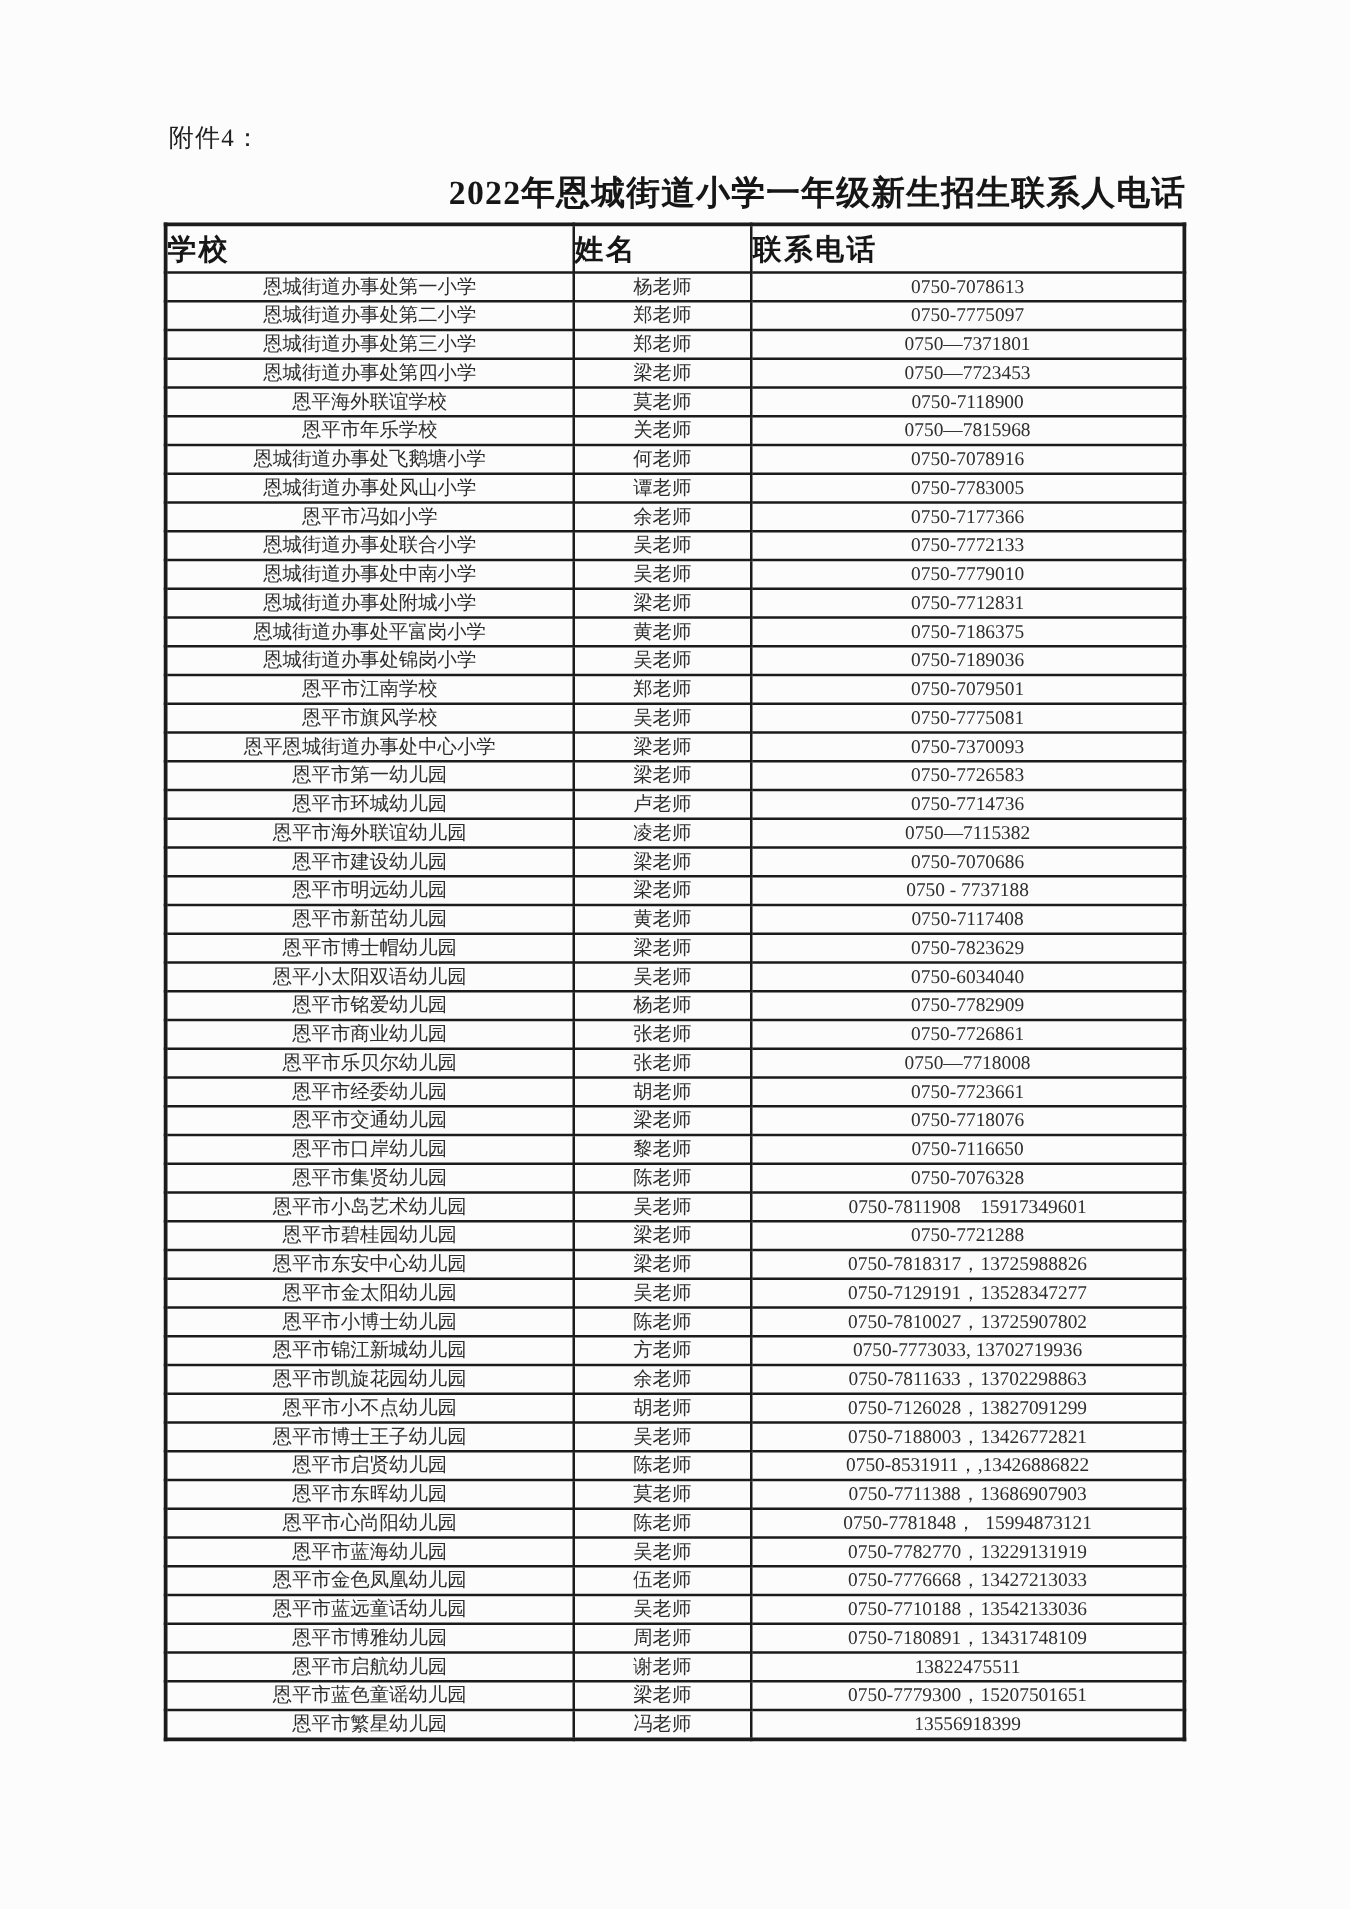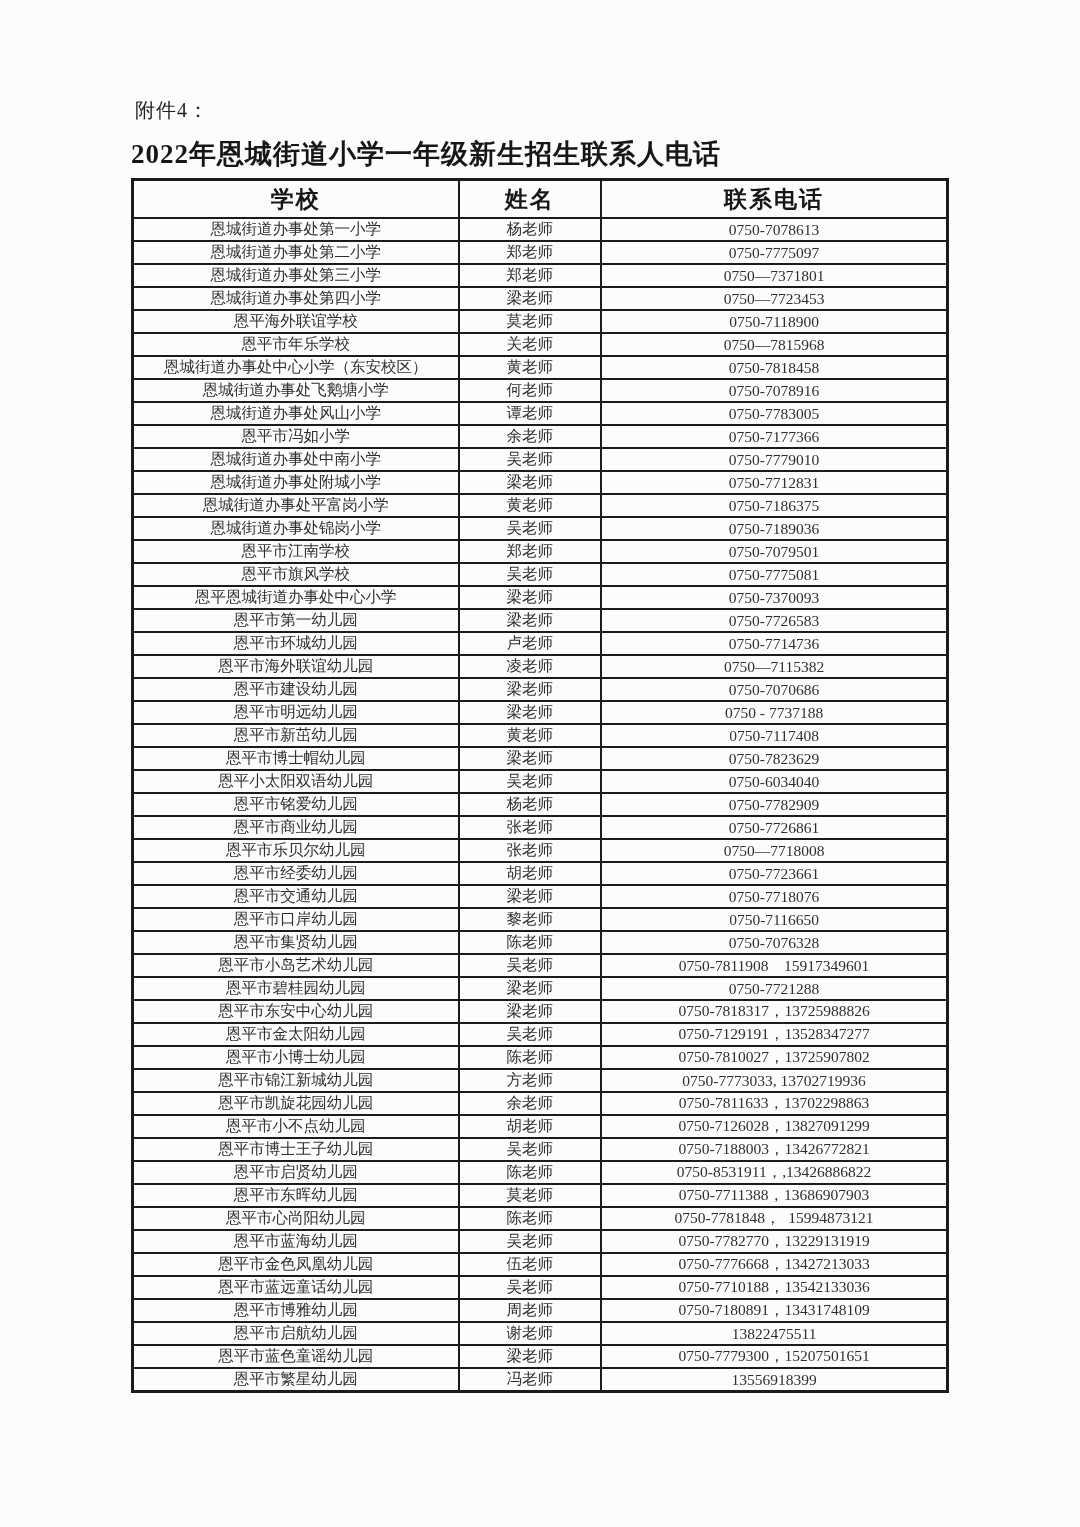--- a/index.html
+++ b/index.html
@@ -21,21 +21,21 @@
     top: 97px;
     font-size: 20px;
     color: #1f1f1f;
     letter-spacing: 1px;
   }
   .doc-title {
     position: absolute;
     left: 131px;
     top: 136px;
     width: 818px;
-    text-align: left;
+    text-align: right;
     font-weight: bold;
     font-size: 27px;
     color: #161616;
     letter-spacing: 1px;
     white-space: nowrap;
   }
   table.contact-table {
     position: absolute;
     left: 131px;
     top: 178px;
@@ -47,21 +47,21 @@
     border: 2px solid #1b1b1b;
   }
   table.contact-table {
     border-width: 3px;
   }
   th {
     height: 36px;
     font-size: 23px;
     font-weight: bold;
     color: #161616;
-    text-align: center;
+    text-align: left;
     vertical-align: middle;
     padding: 0;
     letter-spacing: 2px;
   }
   td {
     height: 20.7px;
     font-size: 15.5px;
     text-align: center;
     vertical-align: middle;
     padding: 0;
@@ -118,38 +118,38 @@
         <td>恩平海外联谊学校</td>
         <td>莫老师</td>
         <td>0750-7118900</td>
       </tr>
       <tr>
         <td>恩平市年乐学校</td>
         <td>关老师</td>
         <td>0750—7815968</td>
       </tr>
       <tr>
-        <td>恩城街道办事处中心小学（东安校区）</td>
-        <td>黄老师</td>
-        <td>0750-7818458</td>
-      </tr>
-      <tr>
         <td>恩城街道办事处飞鹅塘小学</td>
         <td>何老师</td>
         <td>0750-7078916</td>
       </tr>
       <tr>
         <td>恩城街道办事处风山小学</td>
         <td>谭老师</td>
         <td>0750-7783005</td>
       </tr>
       <tr>
         <td>恩平市冯如小学</td>
         <td>余老师</td>
         <td>0750-7177366</td>
+      </tr>
+      <tr>
+        <td>恩城街道办事处联合小学</td>
+        <td>吴老师</td>
+        <td>0750-7772133</td>
       </tr>
       <tr>
         <td>恩城街道办事处中南小学</td>
         <td>吴老师</td>
         <td>0750-7779010</td>
       </tr>
       <tr>
         <td>恩城街道办事处附城小学</td>
         <td>梁老师</td>
         <td>0750-7712831</td>

